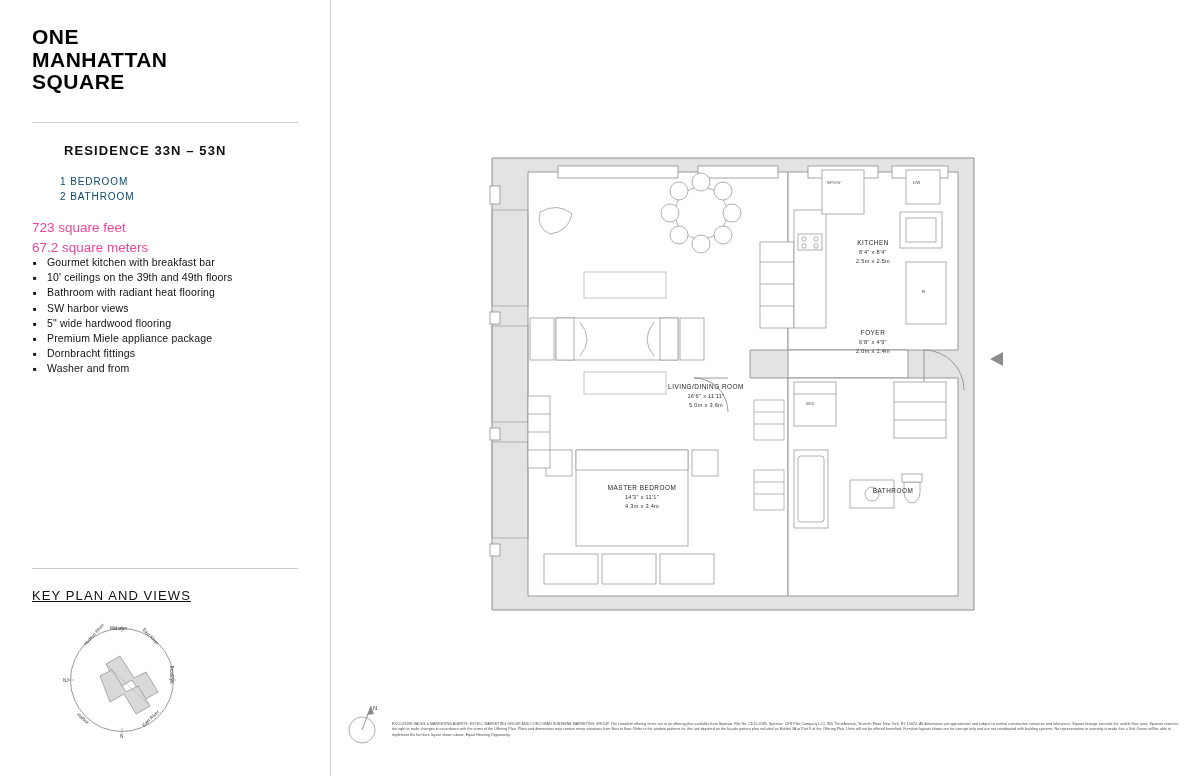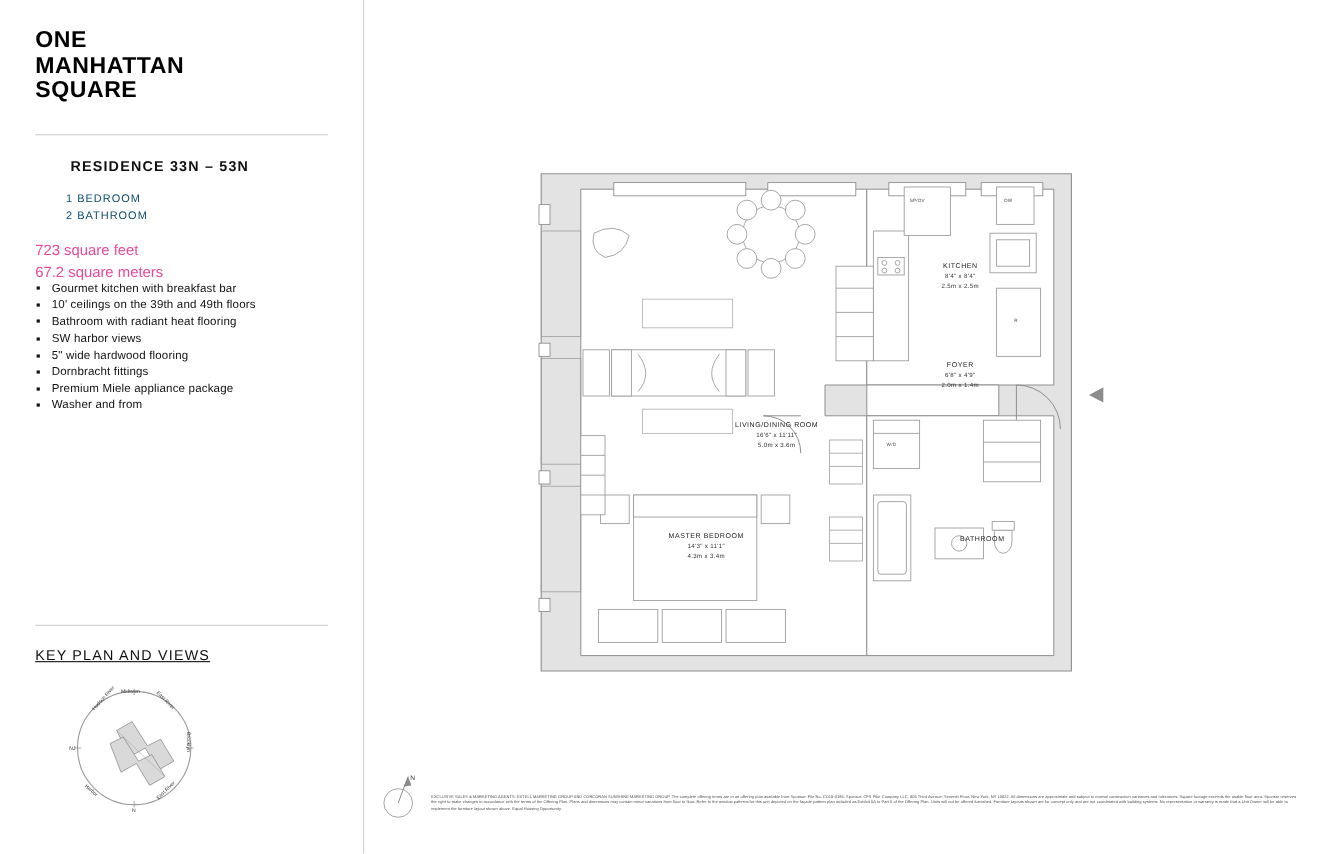--- a/index.html
+++ b/index.html
@@ -83,22 +83,22 @@
       <div>723 square feet</div>
       <div>67.2 square meters</div>
     </div>
 
     <ul class="features">
       <li>Gourmet kitchen with breakfast bar</li>
       <li>10' ceilings on the 39th and 49th floors</li>
       <li>Bathroom with radiant heat flooring</li>
       <li>SW harbor views</li>
       <li>5" wide hardwood flooring</li>
+      <li>Premium Miele appliance package</li>
       <li>Dornbracht fittings</li>
-      <li>Premium Miele appliance package</li>
       <li>Washer and from</li>
     </ul>
 
     <div class="hr2"></div>
     <div class="keyplan-title">KEY PLAN AND VIEWS</div>
 
     <div class="keyplan">
       <div class="kp-circle"></div>
       <svg width="124" height="124" style="position:absolute;left:0;top:0;">
         <g stroke="#8f8f8f" stroke-width="0.7">

